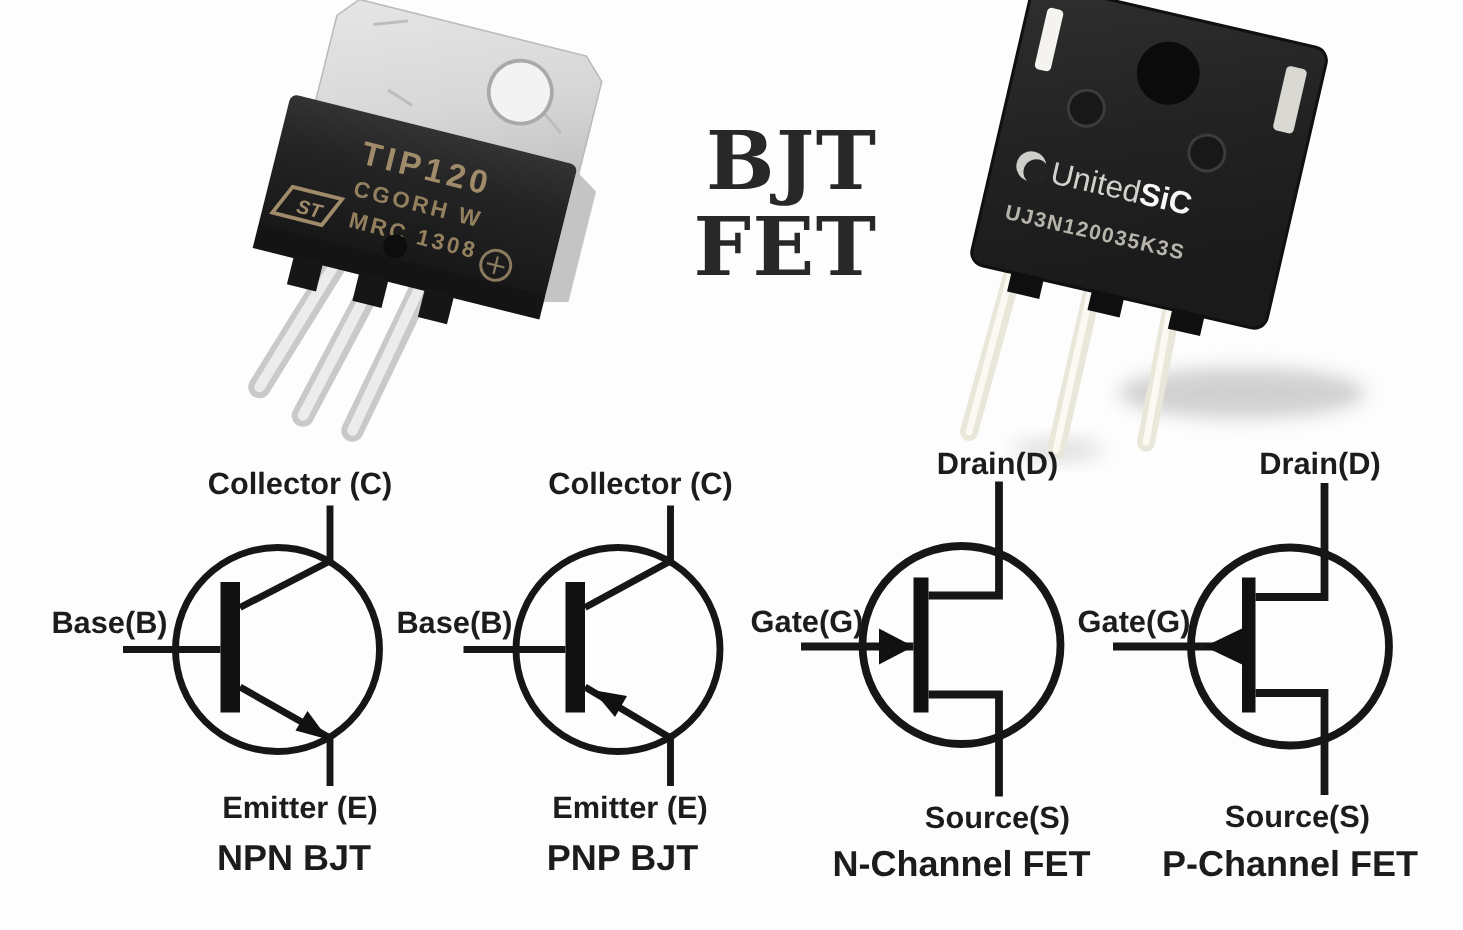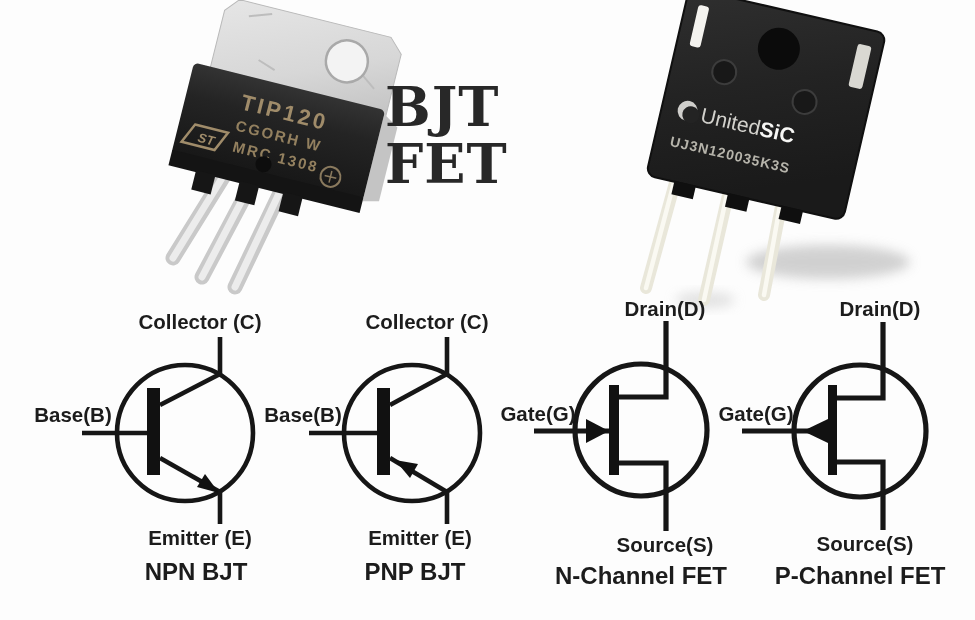--- a/index.html
+++ b/index.html
@@ -6,21 +6,21 @@
   .stage {
     position:relative; width:975px; height:620px;
     background:#fdfdfd; overflow:hidden;
     font-family:"Liberation Sans", sans-serif;
   }
   .photo { position:absolute; }
   #bjt-photo { left:120px; top:0; }
   #fet-photo { left:600px; top:0; }
   .title-block {
     position:absolute; left:385px; top:80px; width:200px;
-    text-align:left; color:#282828;
+    text-align:right; color:#282828;
     font-family:"DejaVu Serif", serif; font-weight:bold;
   }
   .title-main { font-size:54px; line-height:54px; letter-spacing:1px; }
   .title-vs   { font-size:30px; line-height:42px; }
   .title-main2{ font-size:54px; line-height:60px; letter-spacing:1px; }
   #symbols { position:absolute; left:0; top:290px; }
   
   .sym  { stroke:#161616; stroke-width:4.6; fill:none; }
   .symf { stroke:#161616; stroke-width:5.2; fill:none; }
   .bar  { fill:#111; stroke:none; }

